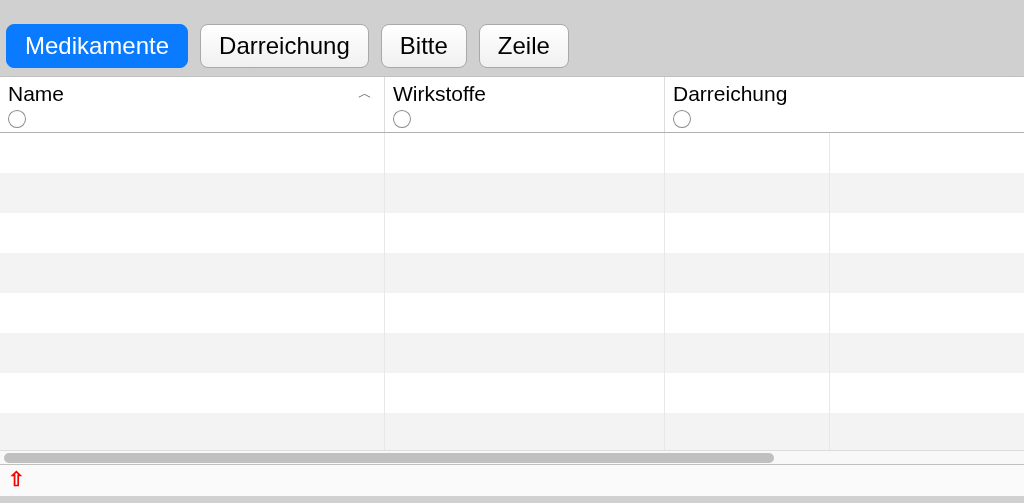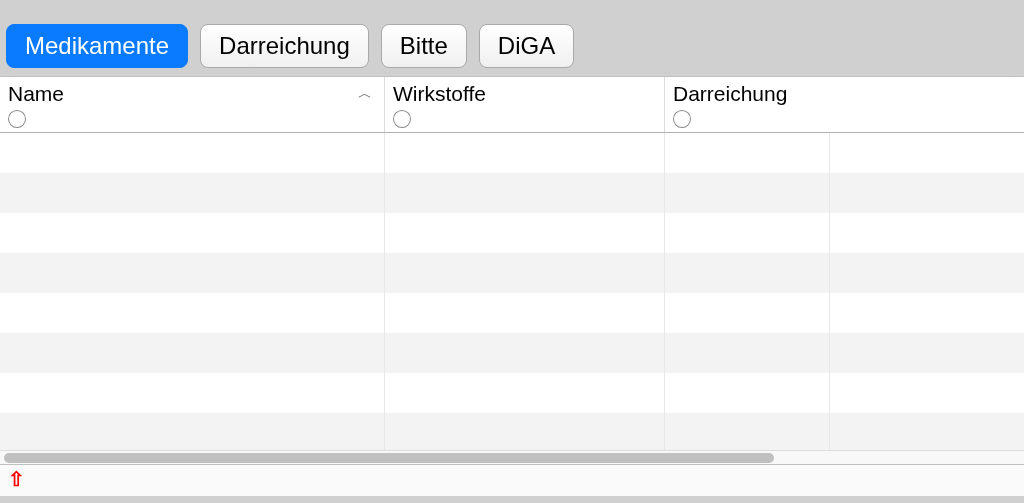--- a/index.html
+++ b/index.html
@@ -127,21 +127,21 @@
     transform: translateY(-1px);
   }
 </style>
 </head>
 <body>
 
 <div class="toolbar">
   <button class="tab-btn active">Medikamente</button>
   <button class="tab-btn">Darreichung</button>
   <button class="tab-btn">Bitte</button>
-  <button class="tab-btn">DiGA</button>
+  <button class="tab-btn">Zeile</button>
 </div>
 
 <div class="table-wrap">
 
   <div class="header-row">
     <div class="hcell col-name">
       <div class="hcell-title">
         <span>Name</span>
         <span class="sort-ind">︿</span>
       </div>

